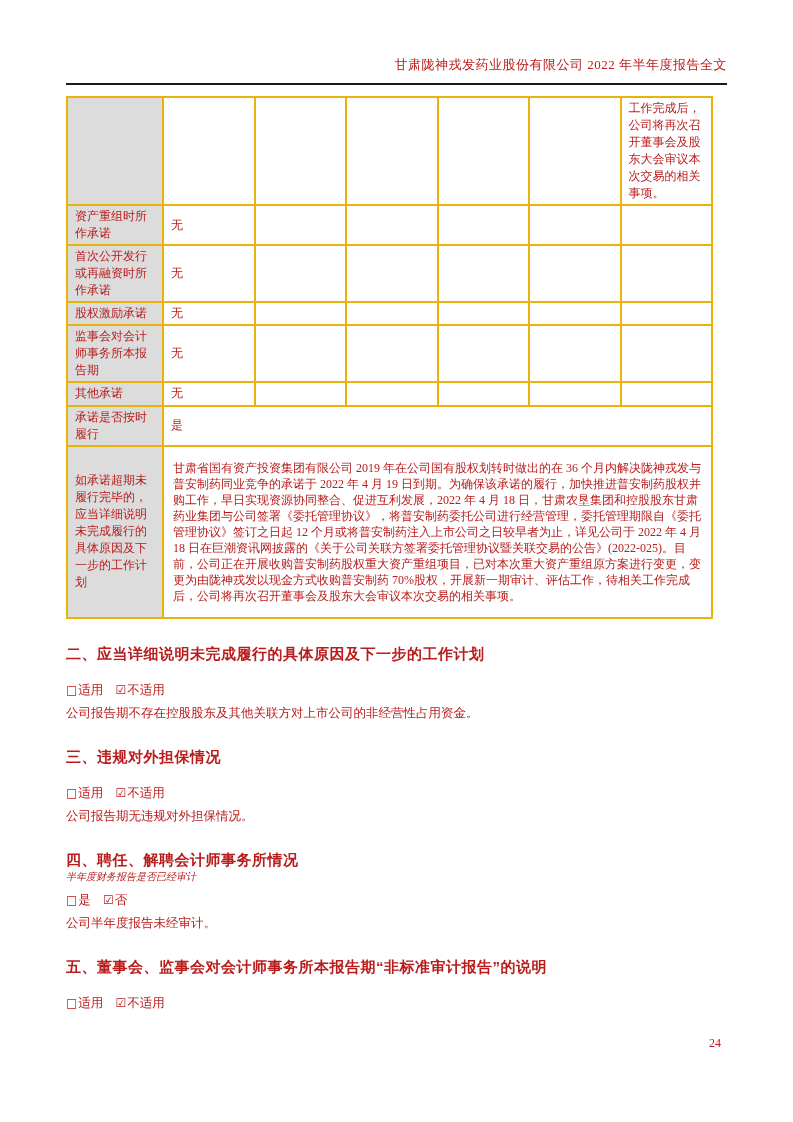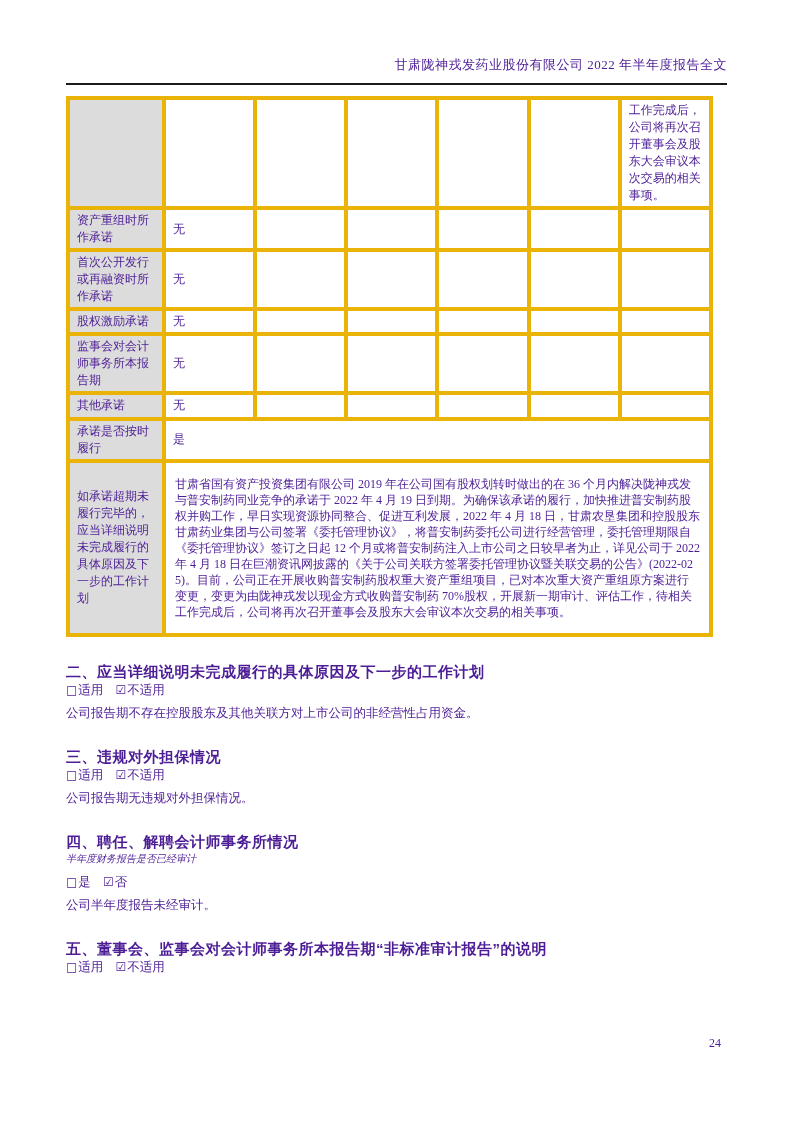--- a/index.html
+++ b/index.html
@@ -2,21 +2,21 @@
 <html lang="zh"><head>
 <meta charset="utf-8">
 <style>
   html, body { margin: 0; padding: 0; background: #ffffff; }
   .page {
     position: relative;
     width: 793px;
     height: 1122px;
     margin: 0 auto;
     background: #ffffff;
-    color: #4c1d95;
+    color: #b91c1c;
     font-family: "Liberation Serif", "DejaVu Serif", serif;
     overflow: hidden;
   }
   .content { padding: 0 66px; }
 
   
   .doc-header {
     padding-top: 56px;
     text-align: right;
     font-size: 13px;
@@ -29,40 +29,40 @@
   table.commit {
     border-collapse: collapse;
     table-layout: fixed;
     width: 647px;
     margin-top: 11px;
     font-size: 12px;
     line-height: 1.42;
   }
   table.commit col.c0 { width: 96px; }
   table.commit th, table.commit td {
-    border: 4px solid #eab308;
+    border: 2px solid #eab308;
     padding: 2px 7px;
     vertical-align: middle;
     text-align: left;
     font-weight: normal;
     word-break: break-all;
   }
   table.commit th.rowhead { background: #dcdcdc; }
   table.commit td.longtext { line-height: 1.34; padding: 13px 9px; }
   table.commit tr.tallrow th, table.commit tr.tallrow td { height: 32px; }
 
   
   .section-title {
     font-family: "Liberation Sans", "DejaVu Sans", sans-serif;
     font-weight: 700;
     font-size: 15px;
     letter-spacing: 0.5px;
     margin: 26px 0 0 0;
   }
-  .checkline { font-size: 12.5px; }
+  .checkline { margin-top: 18px; font-size: 12.5px; }
   .question  { font-size: 10px; font-style: italic; }
   .question + .checkline { margin-top: 8px; }
   .section-note { margin-top: 6px; font-size: 12.5px; }
   .opt { margin-right: 9px; }
   .box {
     font-family: "DejaVu Sans", sans-serif;
     font-size: 12px;
     margin-right: 1px;
   }
 

